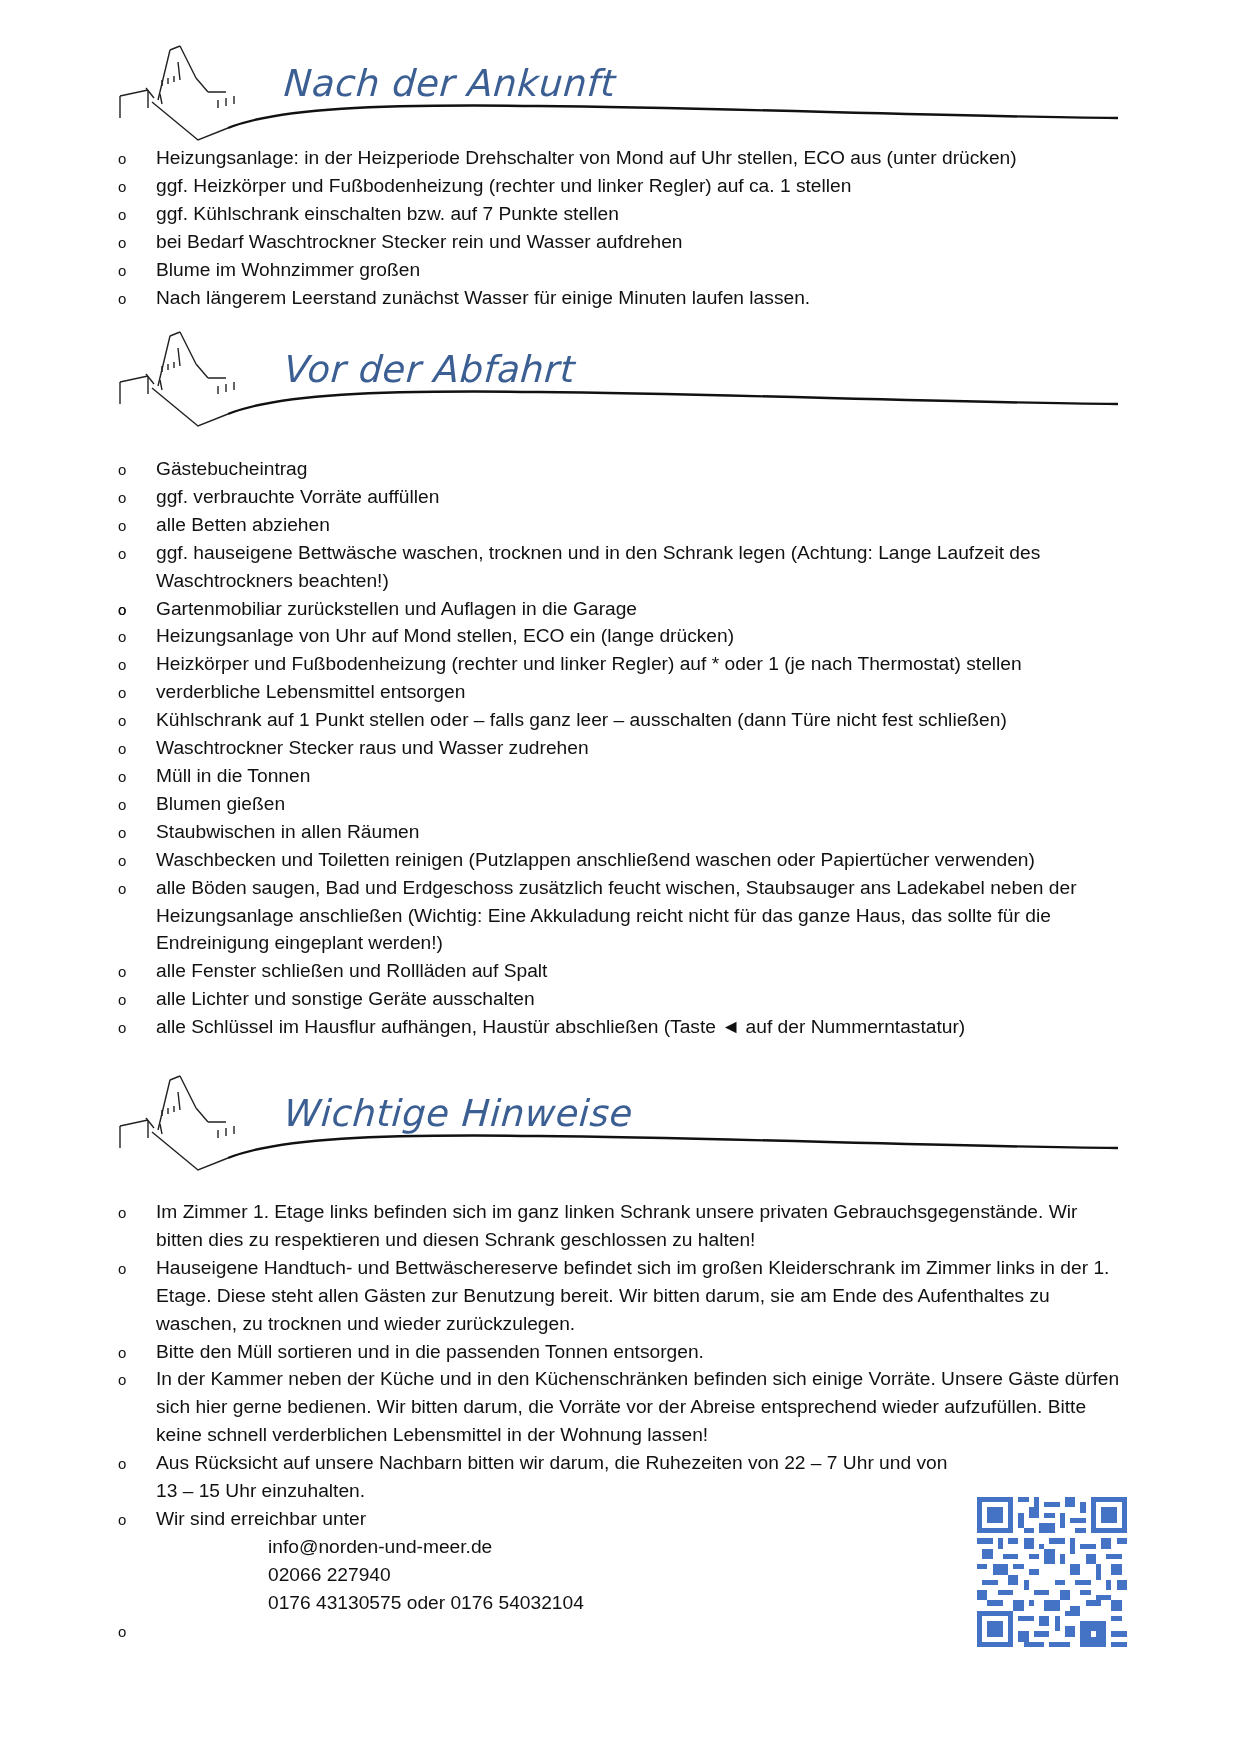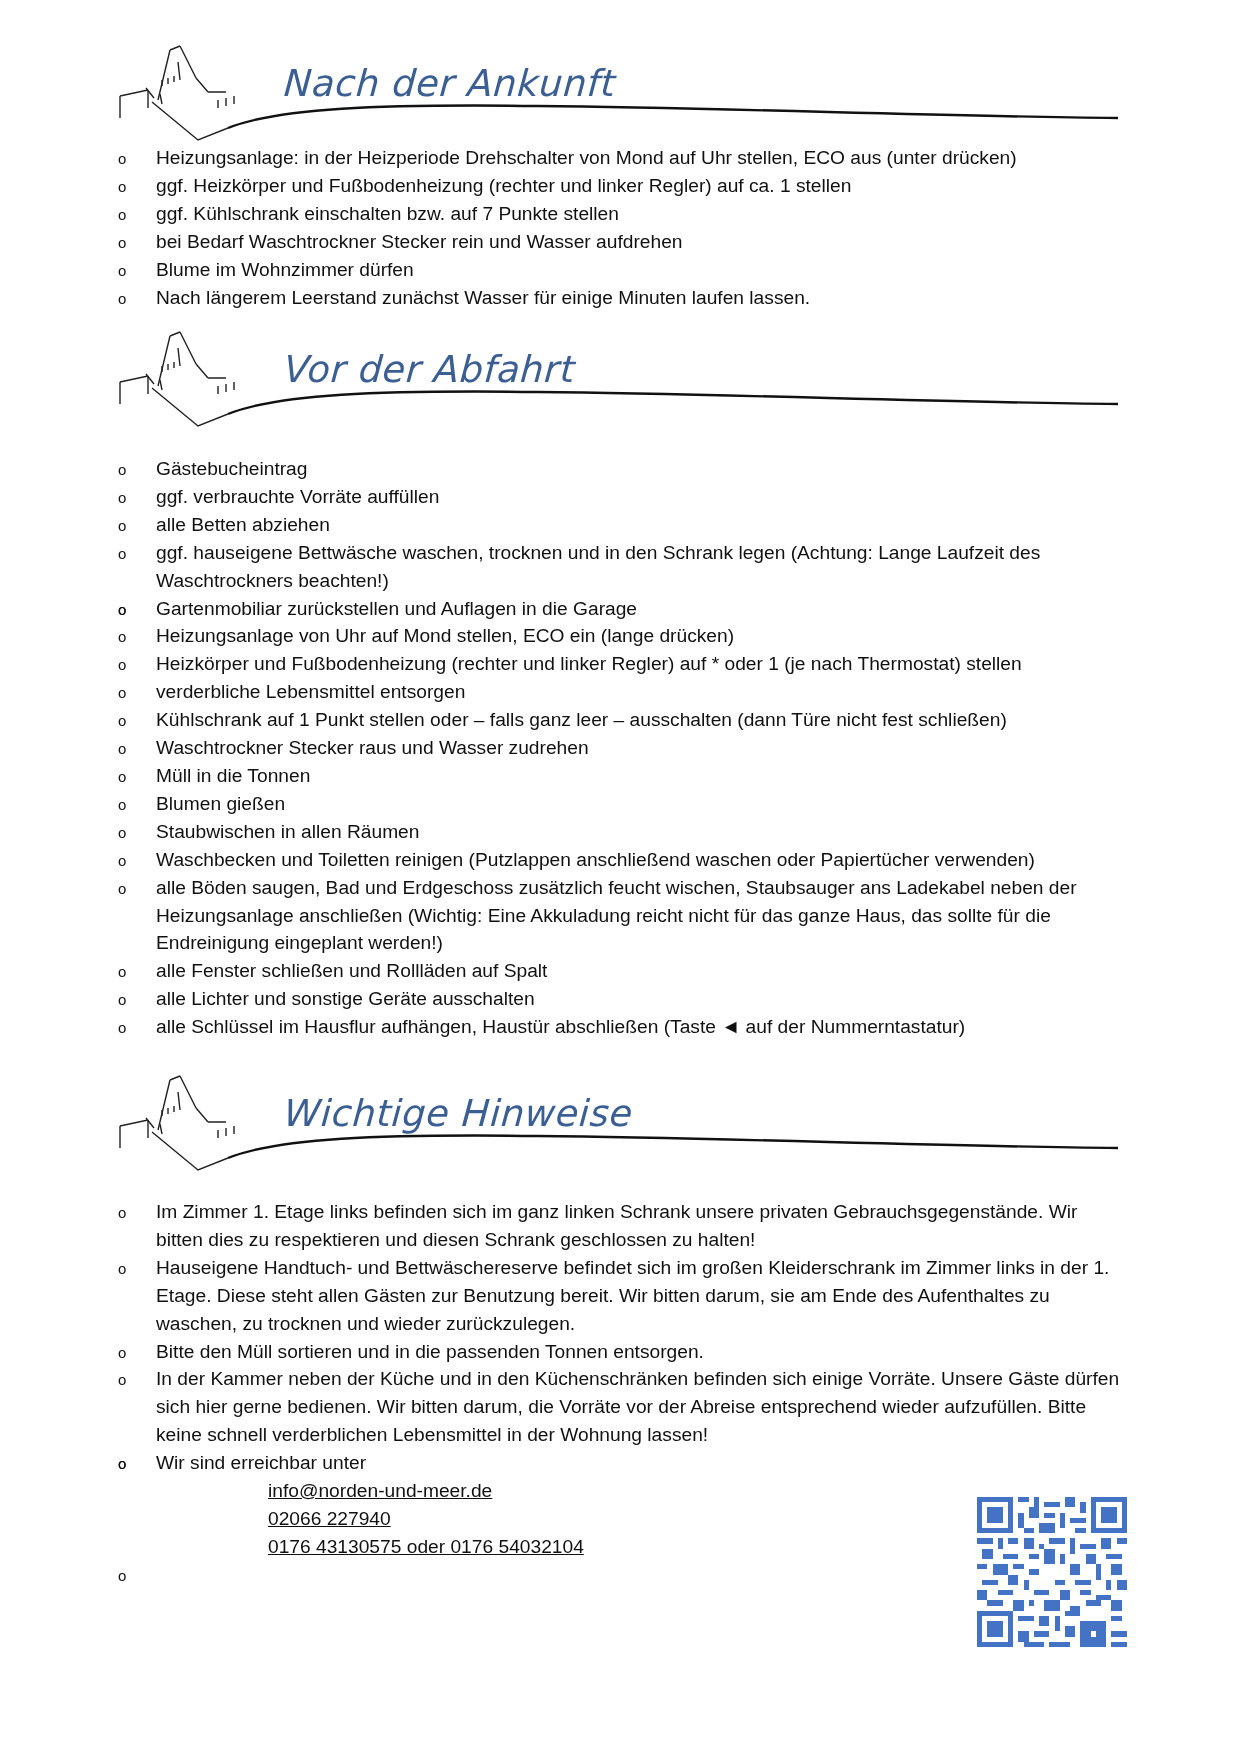--- a/index.html
+++ b/index.html
@@ -61,21 +61,20 @@
     ul.checklist li .bullet {
       position: absolute;
       left: 0;
       top: 0;
       font-size: 15px;
       line-height: 29px;
     }
     .contact-line {
       display: block;
       padding-left: 112px;
-      text-decoration: underline;
     }
     .qr {
       position: absolute;
       left: 977px;
       top: 1497px;
       width: 150px;
       height: 150px;
     }
   </style>
 </head>
@@ -96,21 +95,21 @@
       <path d="M110 88 C 160 68, 260 64, 420 66 C 620 68, 800 76, 1000 78" fill="none" stroke="#111" stroke-width="2.4"></path>
     </svg>
     <div class="section-title">Nach der Ankunft</div>
   </div>
 
   <ul class="checklist" style="top:144px;">
     <li><span class="bullet">o</span><span>Heizungsanlage: in der Heizperiode Drehschalter von Mond auf Uhr stellen, ECO aus (unter drücken)</span></li>
     <li><span class="bullet">o</span><span>ggf. Heizkörper und Fußbodenheizung (rechter und linker Regler) auf ca. 1 stellen</span></li>
     <li><span class="bullet">o</span><span>ggf. Kühlschrank einschalten bzw. auf 7 Punkte stellen</span></li>
     <li><span class="bullet">o</span><span>bei Bedarf Waschtrockner Stecker rein und Wasser aufdrehen</span></li>
-    <li><span class="bullet">o</span><span>Blume im Wohnzimmer dürfen</span></li>
+    <li><span class="bullet">o</span><span>Blume im Wohnzimmer großen</span></li>
     <li><span class="bullet">o</span><span>Nach längerem Leerstand zunächst Wasser für einige Minuten laufen lassen.</span></li>
   </ul>
 
   <div class="section-header" style="top:326px;">
     <svg class="house" width="1010" height="110" viewBox="0 0 1010 110">
       <g fill="none" stroke="#222" stroke-width="1.4">
         <path d="M2 56 L2 78 M2 56 L30 50 M30 50 L30 68"></path>
         <path d="M52 10 L40 60 M52 10 L62 6 M62 6 L78 38 M60 22 L62 40"></path>
         <path d="M44 40 L44 46 M50 38 L50 44 M56 36 L56 42"></path>
         <path d="M78 38 L90 52 M90 52 L108 52 M100 60 L100 68 M108 58 L108 66 M116 56 L116 64"></path>
@@ -157,21 +156,21 @@
       <path d="M110 88 C 160 68, 260 64, 420 66 C 620 68, 800 76, 1000 78" fill="none" stroke="#111" stroke-width="2.4"></path>
     </svg>
     <div class="section-title">Wichtige Hinweise</div>
   </div>
 
   <ul class="checklist" style="top:1198px;">
     <li><span class="bullet">o</span><span>Im Zimmer 1. Etage links befinden sich im ganz linken Schrank unsere privaten Gebrauchsgegenstände. Wir bitten dies zu respektieren und diesen Schrank geschlossen zu halten!</span></li>
     <li><span class="bullet">o</span><span>Hauseigene Handtuch- und Bettwäschereserve befindet sich im großen Kleiderschrank im Zimmer links in der 1. Etage. Diese steht allen Gästen zur Benutzung bereit. Wir bitten darum, sie am Ende des Aufenthaltes zu waschen, zu trocknen und wieder zurückzulegen.</span></li>
     <li><span class="bullet">o</span><span>Bitte den Müll sortieren und in die passenden Tonnen entsorgen.</span></li>
     <li><span class="bullet">o</span><span>In der Kammer neben der Küche und in den Küchenschränken befinden sich einige Vorräte. Unsere Gäste dürfen sich hier gerne bedienen. Wir bitten darum, die Vorräte vor der Abreise entsprechend wieder aufzufüllen. Bitte keine schnell verderblichen Lebensmittel in der Wohnung lassen!</span></li>
-    <li style="padding-right:180px;"><span class="bullet">o</span></li>
+    <li style="padding-right:180px;"><span class="bullet">o</span><span>Aus Rücksicht auf unsere Nachbarn bitten wir darum, die Ruhezeiten von 22 – 7 Uhr und von 13 – 15 Uhr einzuhalten.</span></li>
     <li>
       <span class="bullet">o</span>
       <span>Wir sind erreichbar unter</span>
       <span class="contact-line">info@norden-und-meer.de</span>
       <span class="contact-line">02066 227940</span>
       <span class="contact-line">0176 43130575 oder 0176 54032104</span>
     </li>
     <li style="padding-right:340px;"><span class="bullet">o</span></li>
   </ul>
 

